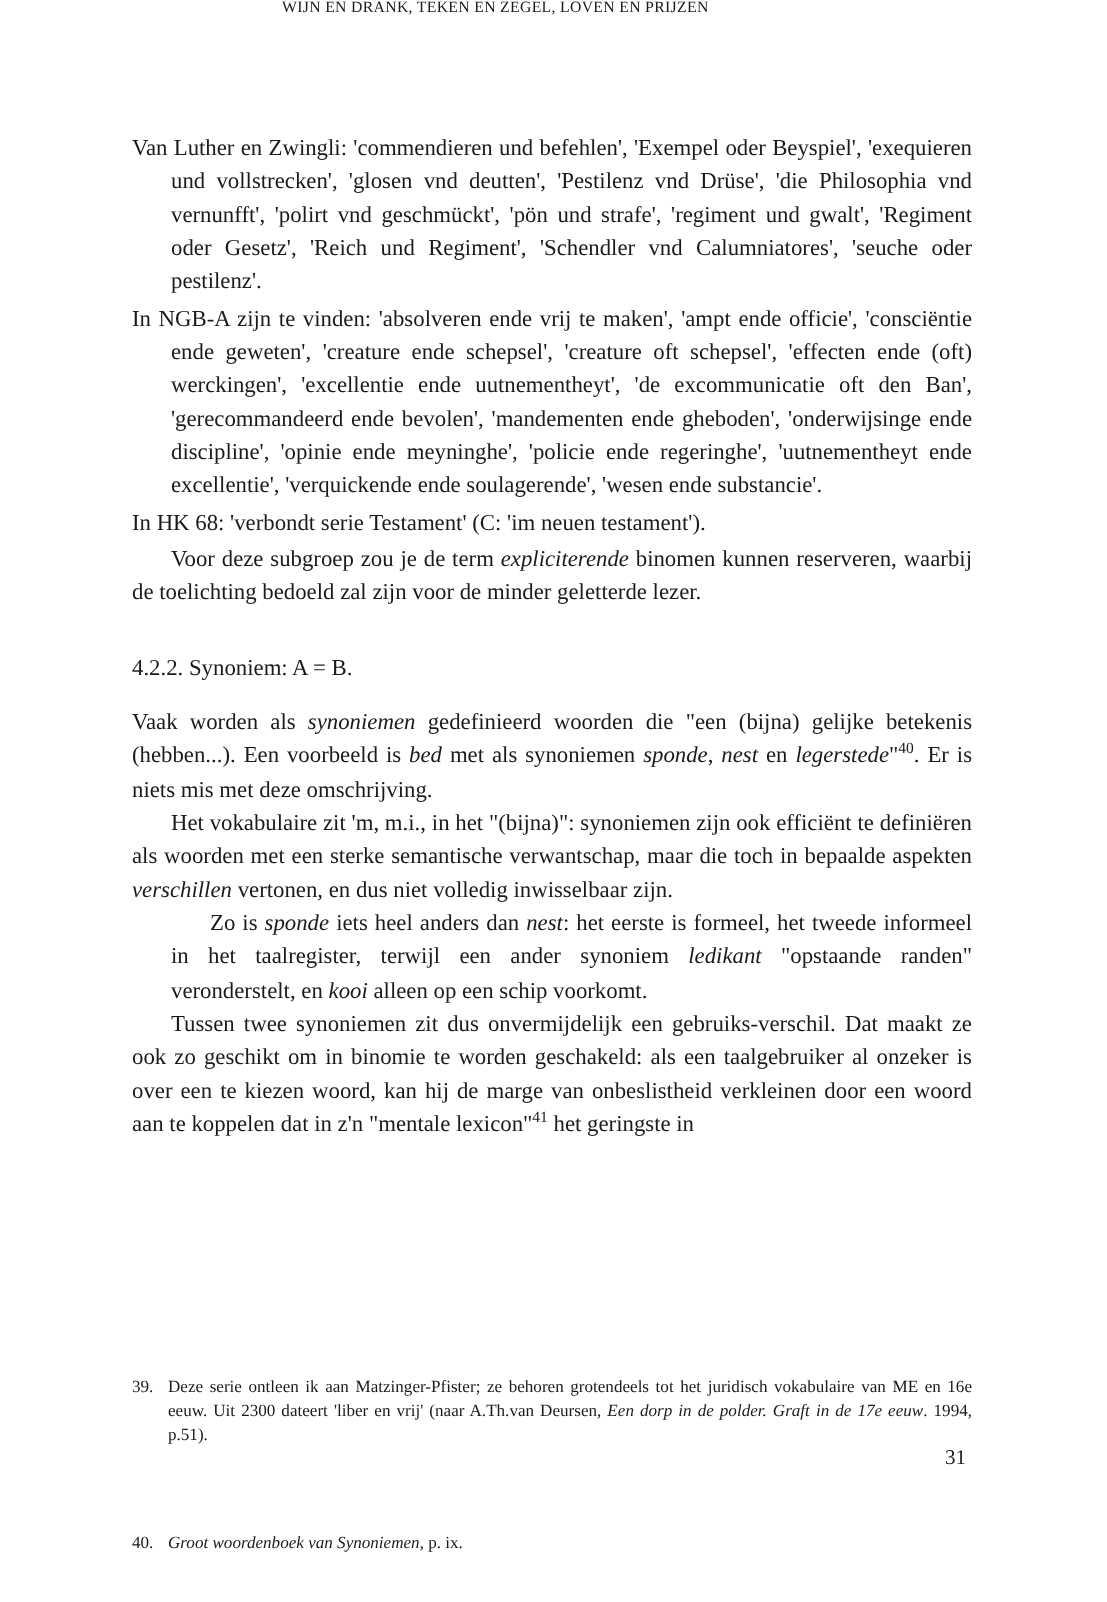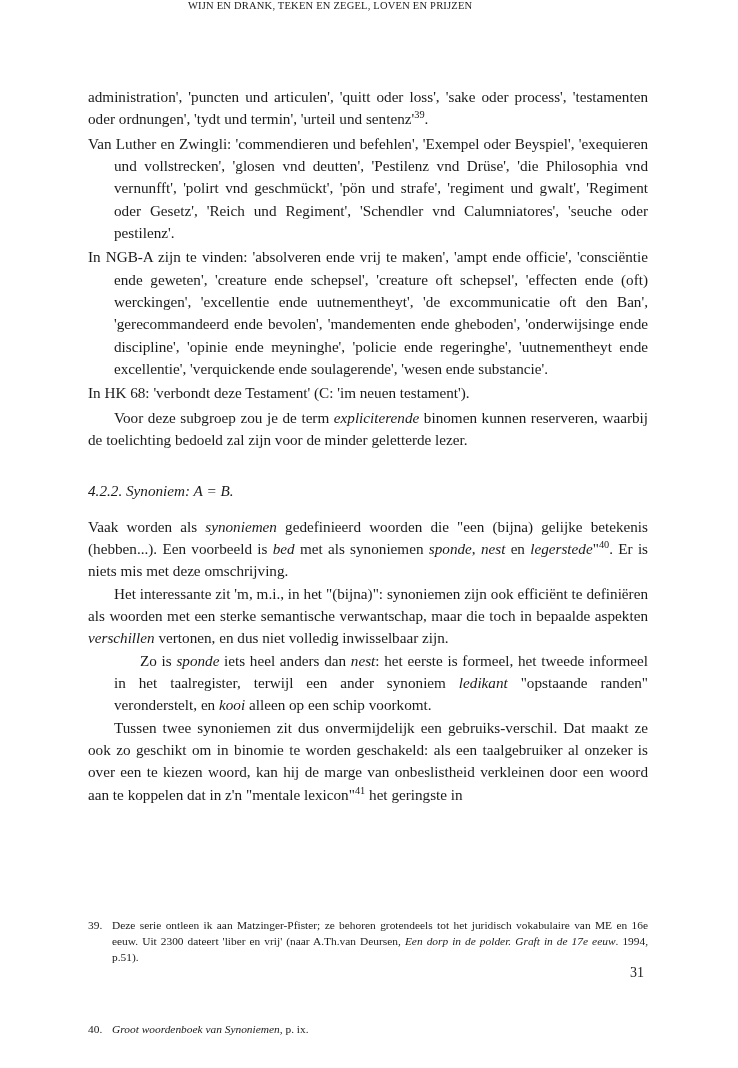--- a/index.html
+++ b/index.html
@@ -49,21 +49,20 @@
     text-indent: -26px;
   }
   .indent-first {
     text-indent: 26px;
   }
   .block-indent {
     padding-left: 26px;
   }
   .sec-head {
     font-size: 15.2px;
-    font-style: italic;
     margin-top: 30px;
     margin-bottom: 16px;
   }
   .gap-sm { margin-top: 2px; }
   sup {
     font-size: 0.68em;
     vertical-align: super;
     line-height: 0;
   }
   i, .it { font-style: italic; }
@@ -98,35 +97,34 @@
 </style>
 </head>
 <body>
 
 <div class="page">
 
   <div class="running-head">WIJN EN DRANK, TEKEN EN ZEGEL, LOVEN EN PRIJZEN</div>
 
   <div class="content">
 
-    <p class="para"><span>administration', 'puncten und articulen', 'quitt oder loss', 'sake oder process', 'testamenten oder ordnungen', 'tydt und termin', 'urteil und sentenz'</span><sup>39</sup><span>.</span></p>
 
     <p class="para hang gap-sm">Van Luther en Zwingli: 'commendieren und befehlen', 'Exempel oder Beyspiel', 'exequieren und vollstrecken', 'glosen vnd deutten', 'Pestilenz vnd Drüse', 'die Philosophia vnd vernunfft', 'polirt vnd geschmückt', 'pön und strafe', 'regiment und gwalt', 'Regiment oder Gesetz', 'Reich und Regiment', 'Schendler vnd Calumniatores', 'seuche oder pestilenz'.</p>
 
     <p class="para hang gap-sm">In NGB-A zijn te vinden: 'absolveren ende vrij te maken', 'ampt ende officie', 'consciëntie ende geweten', 'creature ende schepsel', 'creature oft schepsel', 'effecten ende (oft) werckingen', 'excellentie ende uutnementheyt', 'de excommunicatie oft den Ban', 'gerecommandeerd ende bevolen', 'mandementen ende gheboden', 'onderwijsinge ende discipline', 'opinie ende meyninghe', 'policie ende regeringhe', 'uutnementheyt ende excellentie', 'verquickende ende soulagerende', 'wesen ende substancie'.</p>
 
-    <p class="para hang gap-sm">In HK 68: 'verbondt deze Testament' (C: 'im neuen testament').</p>
+    <p class="para hang gap-sm">In HK 68: 'verbondt serie Testament' (C: 'im neuen testament').</p>
 
     <p class="para indent-first gap-sm"><span>Voor deze subgroep zou je de term </span><i>expliciterende</i><span> binomen kunnen reserveren, waarbij de toelichting bedoeld zal zijn voor de minder geletterde lezer.</span></p>
 
     <div class="sec-head">4.2.2. Synoniem: A = B.</div>
 
     <p class="para"><span>Vaak worden als </span><i>synoniemen</i><span> gedefinieerd woorden die "een (bijna) gelijke betekenis (hebben...). Een voorbeeld is </span><i>bed</i><span> met als synoniemen </span><i>sponde</i><span>, </span><i>nest</i><span> en </span><i>legerstede</i><span>"</span><sup>40</sup><span>. Er is niets mis met deze omschrijving.</span></p>
 
-    <p class="para indent-first"><span>Het interessante zit 'm, m.i., in het "(bijna)": synoniemen zijn ook efficiënt te definiëren als woorden met een sterke semantische verwantschap, maar die toch in bepaalde aspekten </span><i>verschillen</i><span> vertonen, en dus niet volledig inwisselbaar zijn.</span></p>
+    <p class="para indent-first"><span>Het vokabulaire zit 'm, m.i., in het "(bijna)": synoniemen zijn ook efficiënt te definiëren als woorden met een sterke semantische verwantschap, maar die toch in bepaalde aspekten </span><i>verschillen</i><span> vertonen, en dus niet volledig inwisselbaar zijn.</span></p>
 
     <p class="para block-indent indent-first"><span>Zo is </span><i>sponde</i><span> iets heel anders dan </span><i>nest</i><span>: het eerste is formeel, het tweede informeel in het taalregister, terwijl een ander synoniem </span><i>ledikant</i><span> "opstaande randen" veronderstelt, en </span><i>kooi</i><span> alleen op een schip voorkomt.</span></p>
 
     <p class="para indent-first"><span>Tussen twee synoniemen zit dus onvermijdelijk een gebruiks-verschil. Dat maakt ze ook zo geschikt om in binomie te worden geschakeld: als een taalgebruiker al onzeker is over een te kiezen woord, kan hij de marge van onbeslistheid verkleinen door een woord aan te koppelen dat in z'n "mentale lexicon"</span><sup>41</sup><span> het geringste in</span></p>
 
   </div>
 
   <div class="notes">
 
     <p class="note"><span class="num">39.</span><span>Deze serie ontleen ik aan Matzinger-Pfister; ze behoren grotendeels tot het juridisch vokabulaire van ME en 16e eeuw. Uit 2300 dateert 'liber en vrij' (naar A.Th.van Deursen, </span><i>Een dorp in de polder. Graft in de 17e eeuw</i><span>. 1994, p.51).</span></p>

